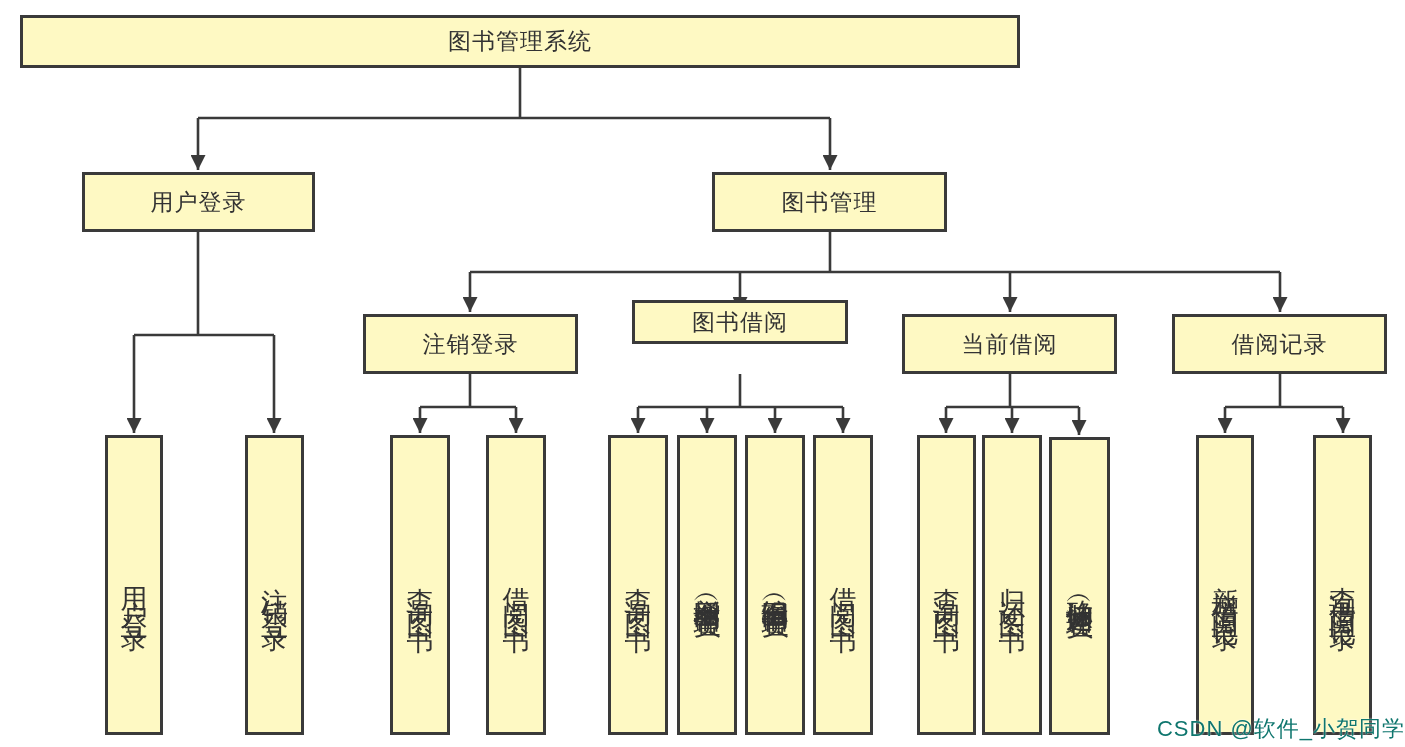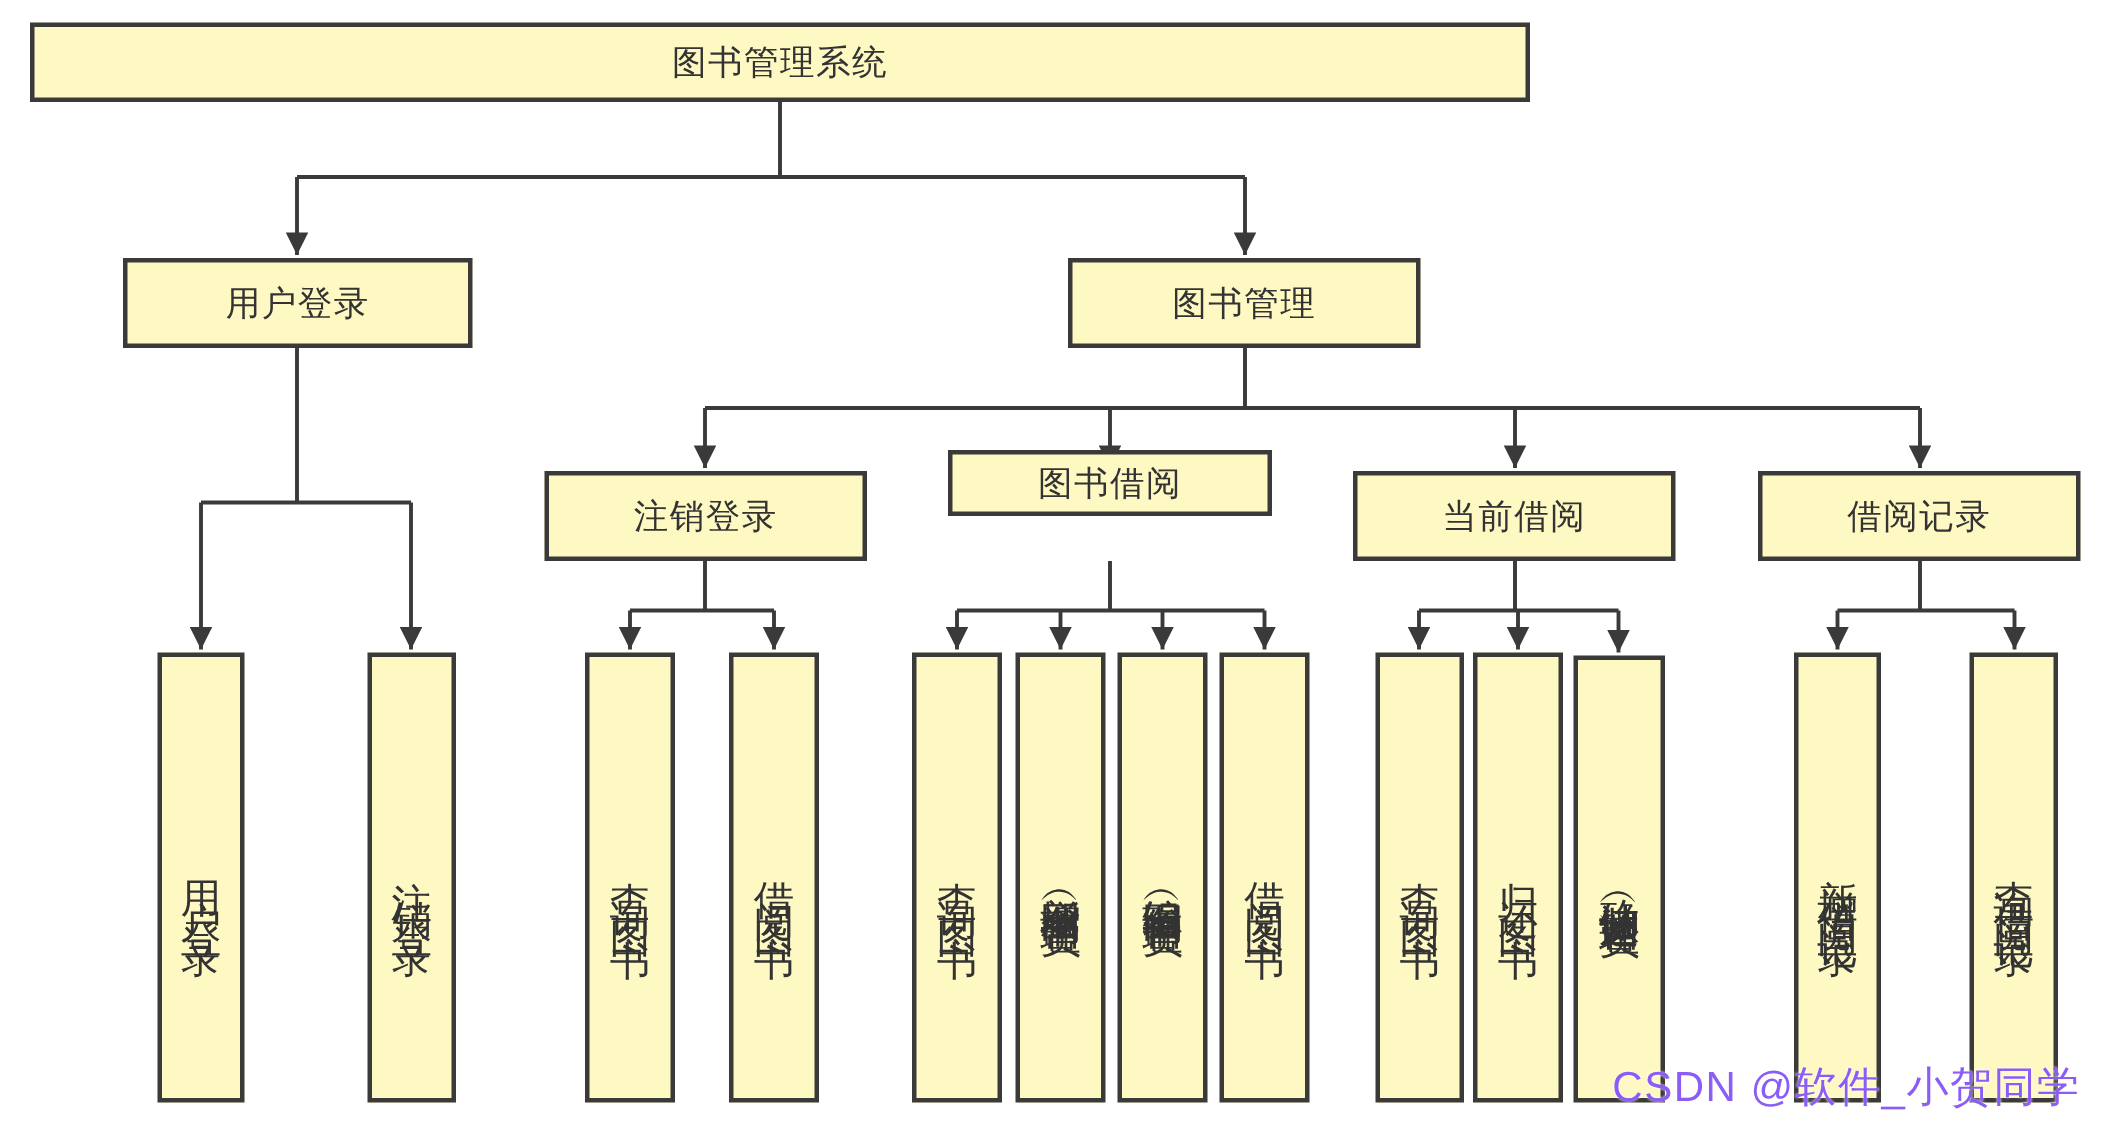--- a/index.html
+++ b/index.html
@@ -42,24 +42,24 @@
     writing-mode: vertical-rl;
     text-orientation: mixed;
     font-size: 27px;
     white-space: nowrap;
   }
   .leaf .v4 { letter-spacing: 13px; margin-bottom: -13px; }
   .leaf .v6 { letter-spacing: 8px;  margin-bottom: -8px; }
   .leaf .v9 { letter-spacing: 2px;  margin-bottom: -2px; }
   .watermark {
     position: absolute;
-    right: 18px;
+    right: 0;
     bottom: 3px;
-    font-size: 28px;
-    color: #8b5cf6;
+    font-size: 22px;
+    color: #0f766e;
     text-shadow: 0 0 2px #ffffff;
     letter-spacing: 1px;
     white-space: nowrap;
     z-index: 5;
   }
 </style>
 </head>
 <body>
 
 <div class="stage">

